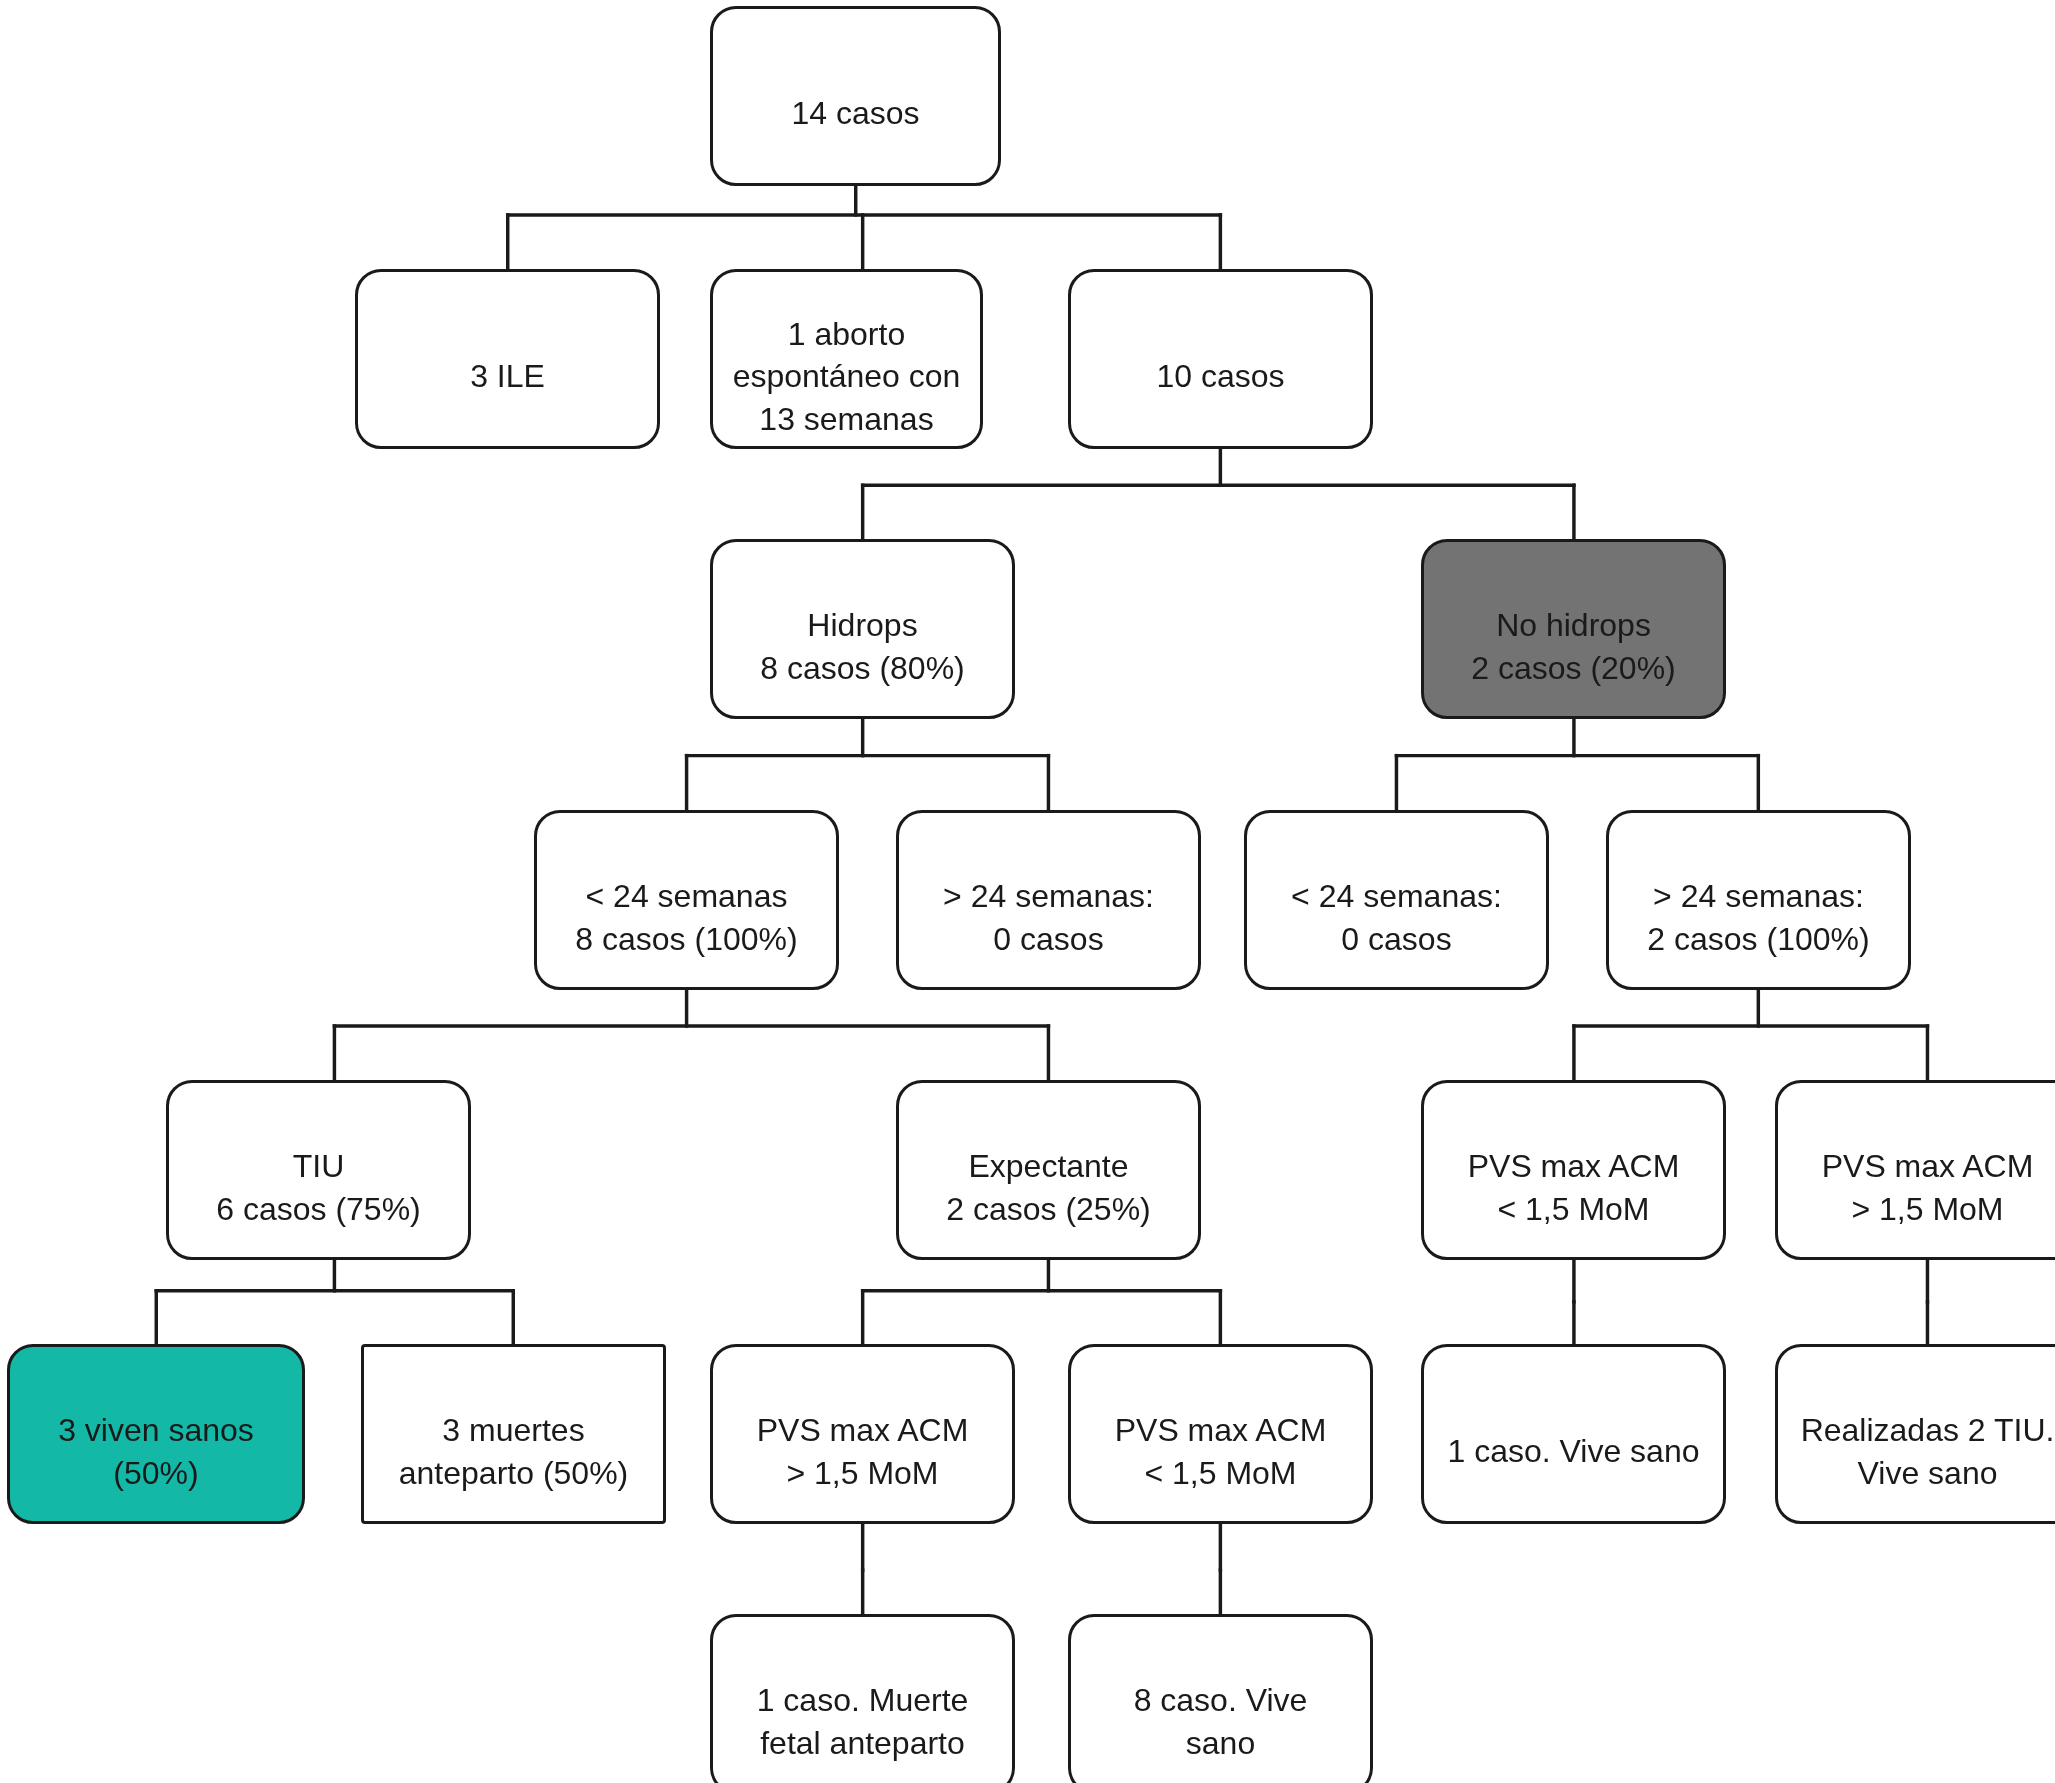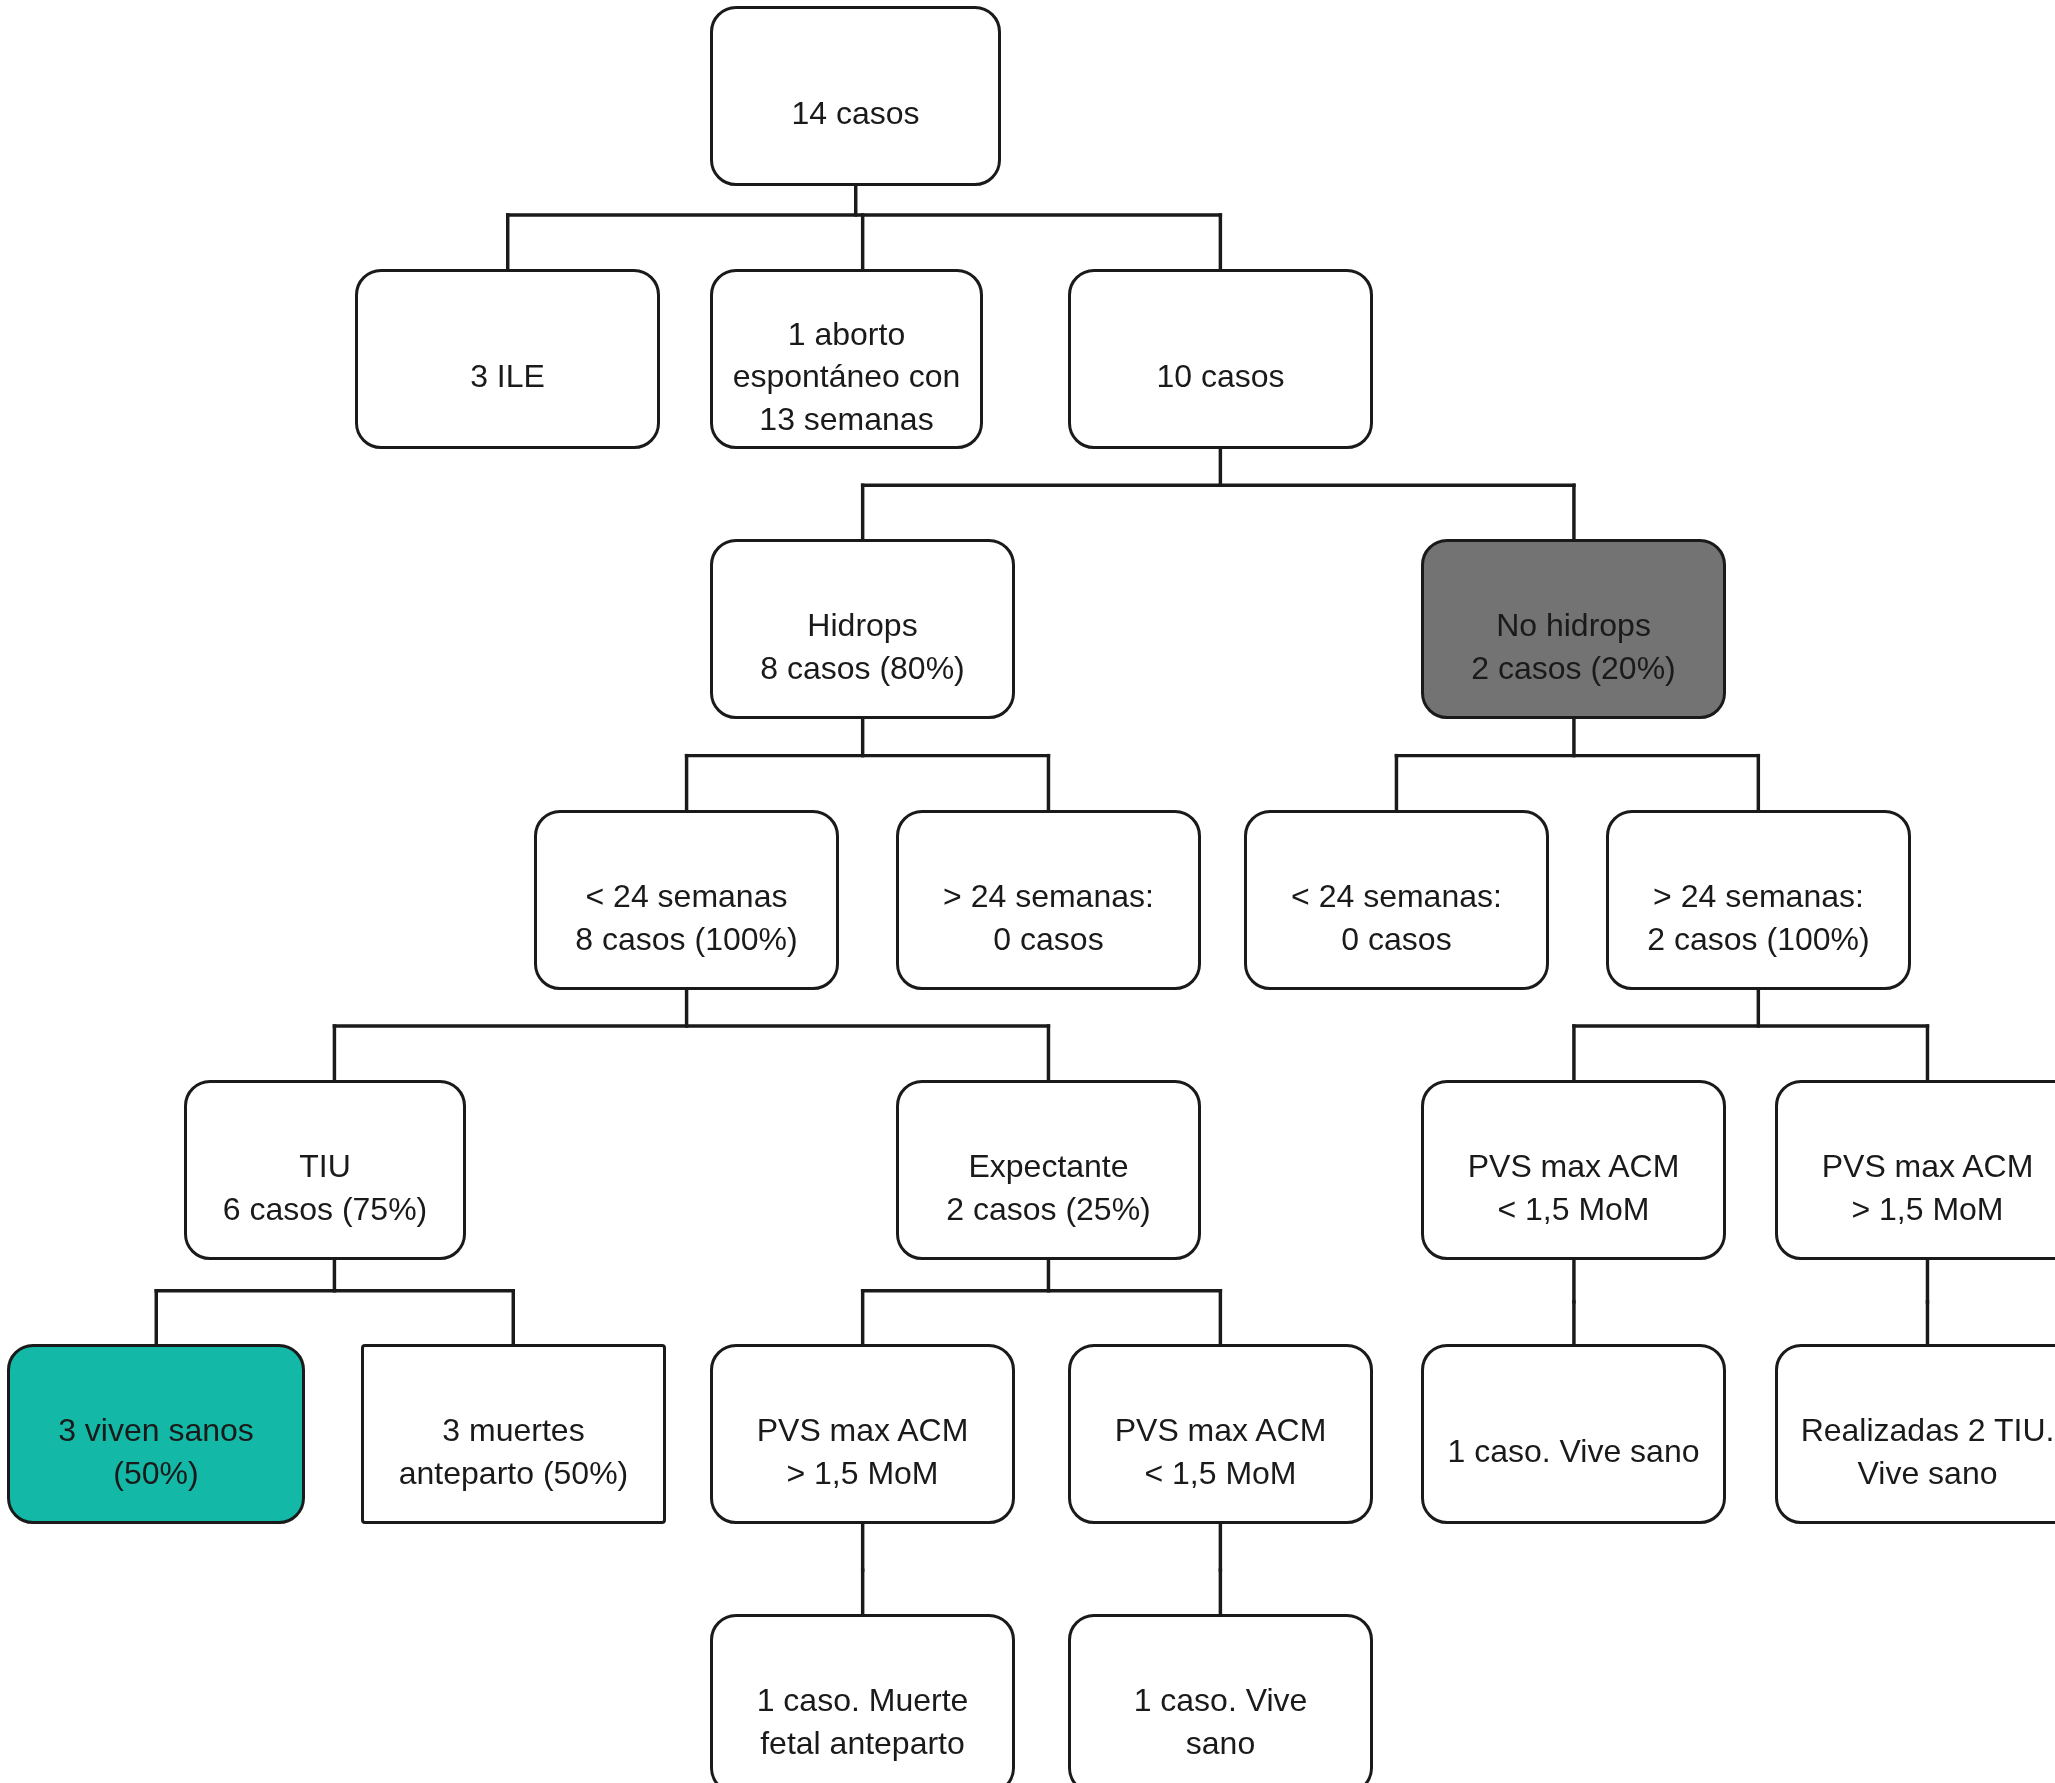--- a/index.html
+++ b/index.html
@@ -126,21 +126,21 @@
 0 casos</div>
       </div>
       <div class="node" style="left: 1244px; top: 810px; width: 305px; height: 180px; border-color: rgb(26, 26, 26); background: rgb(255, 255, 255); border-width: 3.5px; border-radius: 26px;">
         <div class="node-label" style="color: rgb(26, 26, 26); font-size: 32px;">&lt; 24 semanas:
 0 casos</div>
       </div>
       <div class="node" style="left: 1606px; top: 810px; width: 305px; height: 180px; border-color: rgb(26, 26, 26); background: rgb(255, 255, 255); border-width: 3.5px; border-radius: 26px;">
         <div class="node-label" style="color: rgb(26, 26, 26); font-size: 32px;">&gt; 24 semanas:
 2 casos (100%)</div>
       </div>
-      <div class="node" style="left: 184px; top: 1080px; width: 282px; height: 180px; border-color: rgb(26, 26, 26); background: rgb(255, 255, 255); border-width: 3.5px; border-radius: 26px;">
+      <div class="node" style="left: 166px; top: 1080px; width: 305px; height: 180px; border-color: rgb(26, 26, 26); background: rgb(255, 255, 255); border-width: 3.5px; border-radius: 26px;">
         <div class="node-label" style="color: rgb(26, 26, 26); font-size: 32px;">TIU
 6 casos (75%)</div>
       </div>
       <div class="node" style="left: 896px; top: 1080px; width: 305px; height: 180px; border-color: rgb(26, 26, 26); background: rgb(255, 255, 255); border-width: 3.5px; border-radius: 26px;">
         <div class="node-label" style="color: rgb(26, 26, 26); font-size: 32px;">Expectante
 2 casos (25%)</div>
       </div>
       <div class="node" style="left: 1421px; top: 1080px; width: 305px; height: 180px; border-color: rgb(26, 26, 26); background: rgb(255, 255, 255); border-width: 3.5px; border-radius: 26px;">
         <div class="node-label" style="color: rgb(26, 26, 26); font-size: 32px;">PVS max ACM
 &lt; 1,5 MoM</div>
@@ -170,18 +170,18 @@
       </div>
       <div class="node" style="left: 1775px; top: 1344px; width: 305px; height: 180px; border-color: rgb(26, 26, 26); background: rgb(255, 255, 255); border-width: 3.5px; border-radius: 26px;">
         <div class="node-label" style="color: rgb(26, 26, 26); font-size: 32px;">Realizadas 2 TIU.
 Vive sano</div>
       </div>
       <div class="node" style="left: 710px; top: 1614px; width: 305px; height: 180px; border-color: rgb(26, 26, 26); background: rgb(255, 255, 255); border-width: 3.5px; border-radius: 26px;">
         <div class="node-label" style="color: rgb(26, 26, 26); font-size: 32px;">1 caso. Muerte
 fetal anteparto</div>
       </div>
       <div class="node" style="left: 1068px; top: 1614px; width: 305px; height: 180px; border-color: rgb(26, 26, 26); background: rgb(255, 255, 255); border-width: 3.5px; border-radius: 26px;">
-        <div class="node-label" style="color: rgb(26, 26, 26); font-size: 32px;">1 caso. Vive
+        <div class="node-label" style="color: rgb(26, 26, 26); font-size: 32px;">8 caso. Vive
 sano</div>
       </div>
     </div>
 </div>
 
 
 </body></html>

